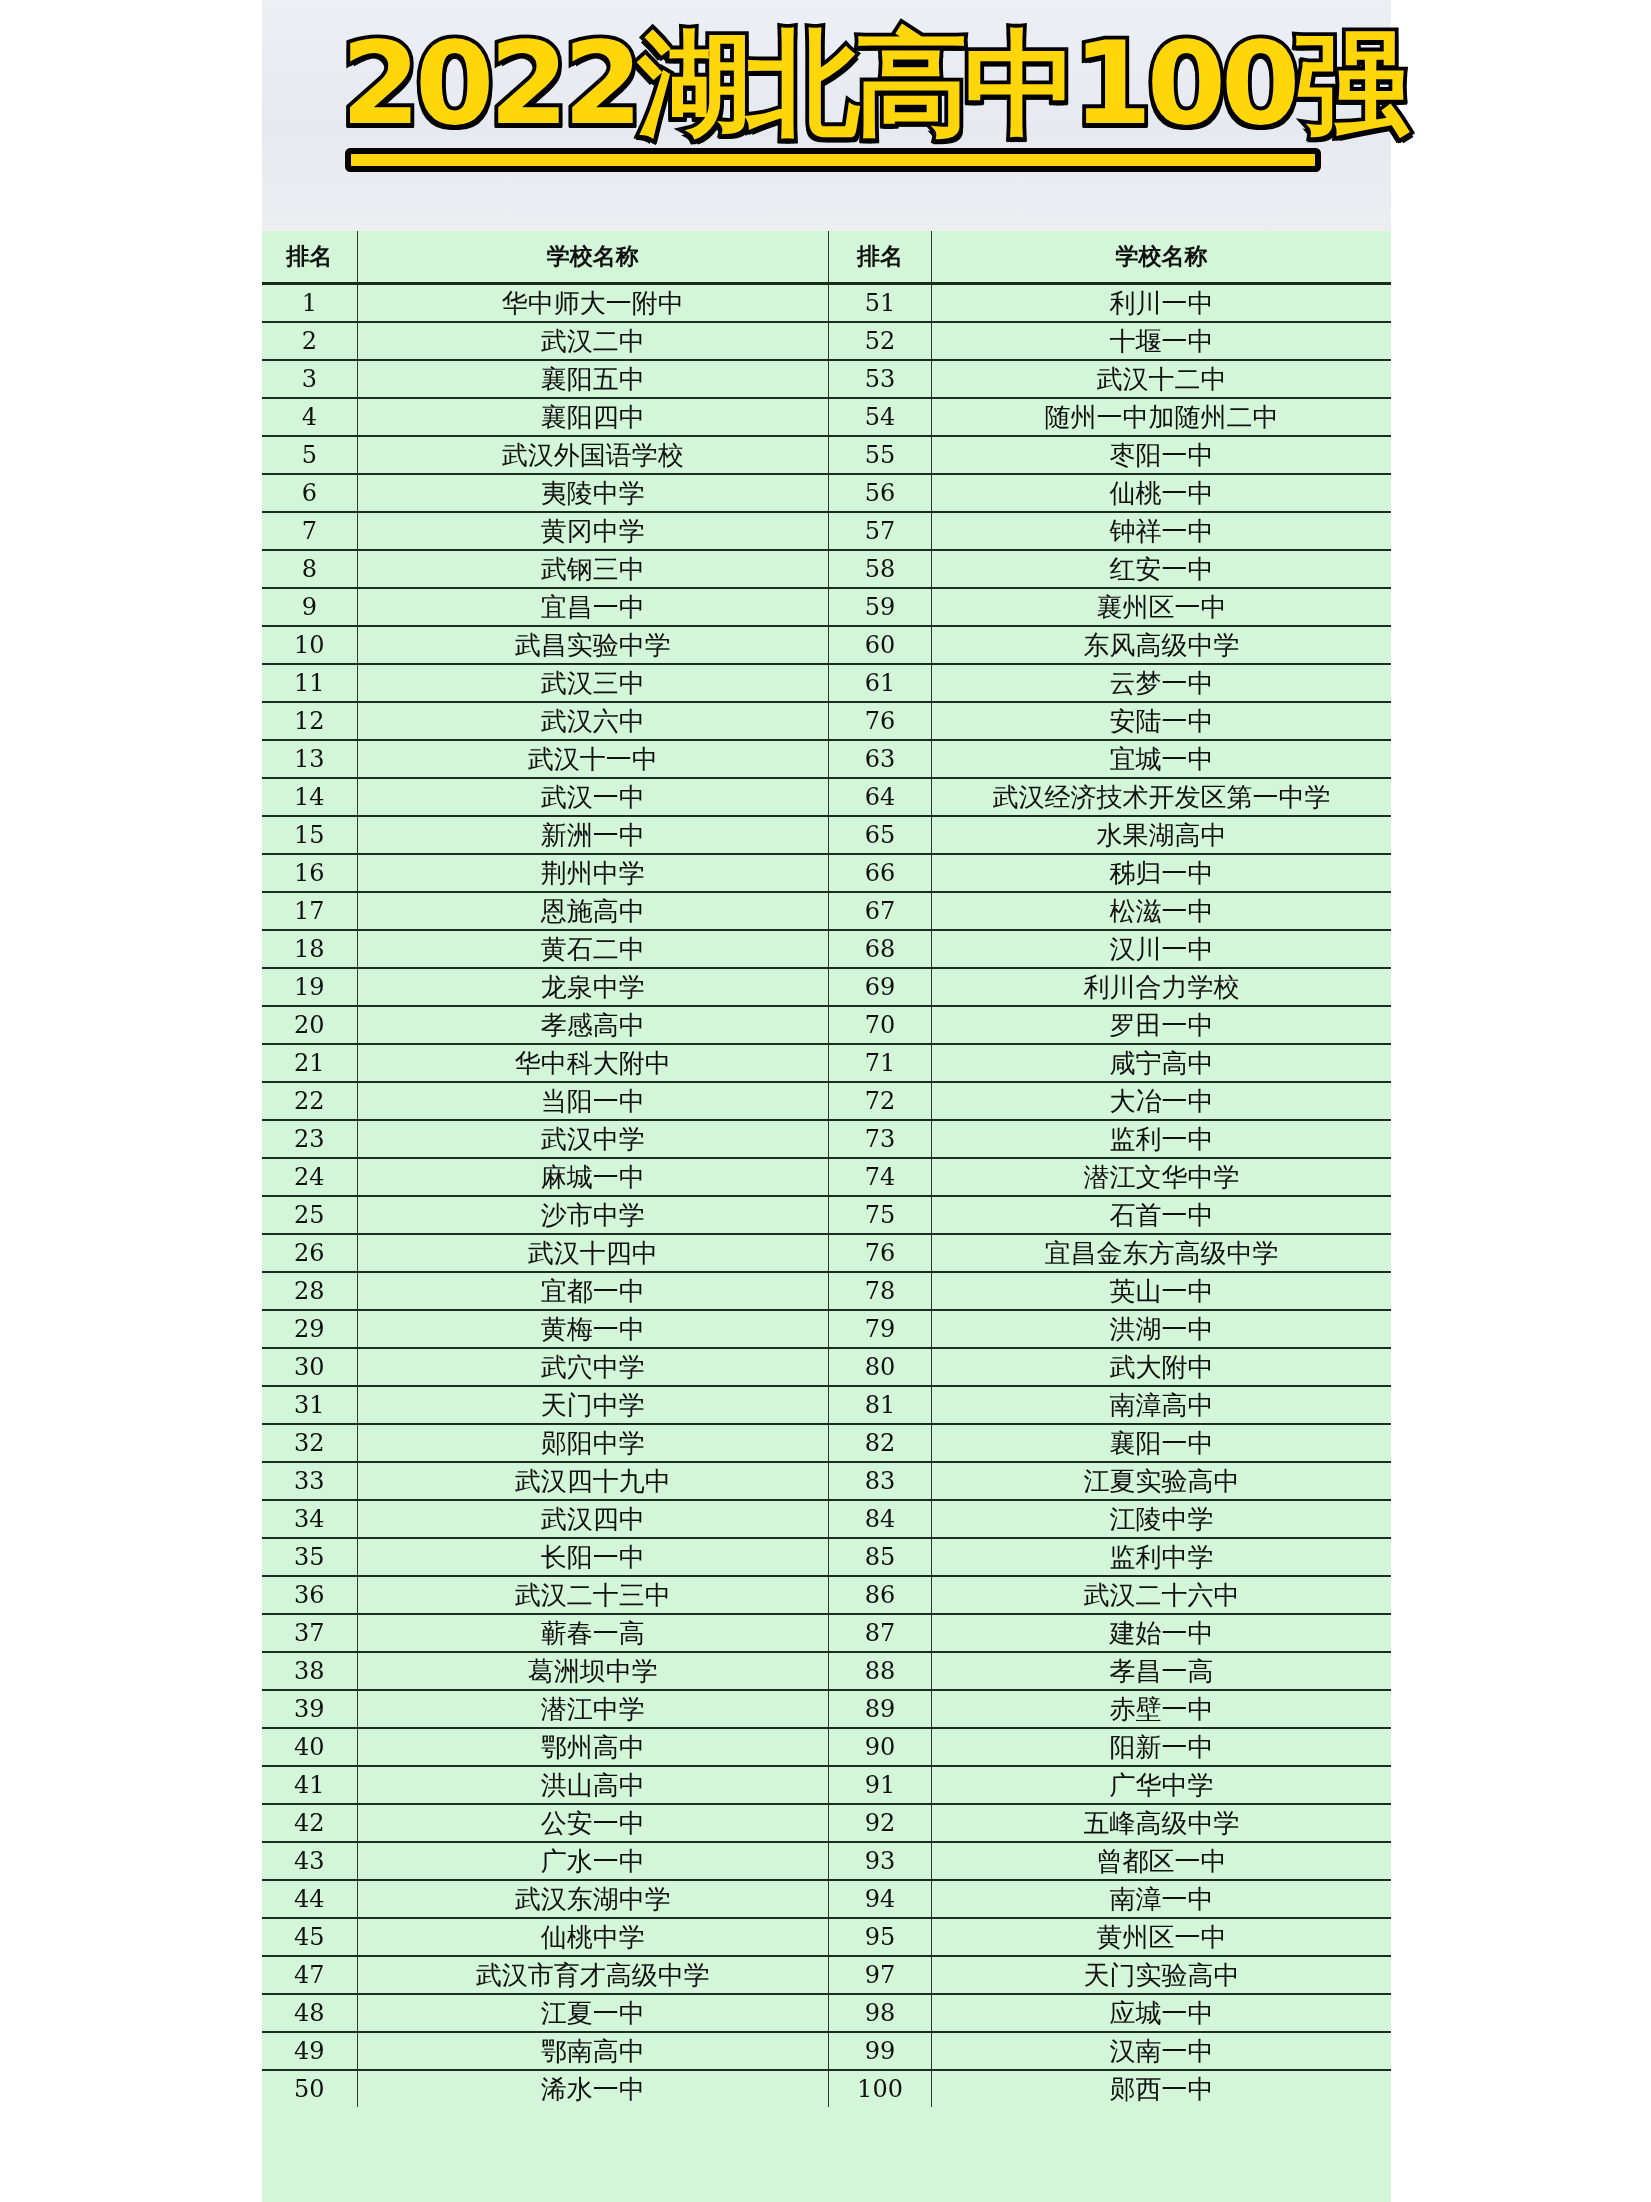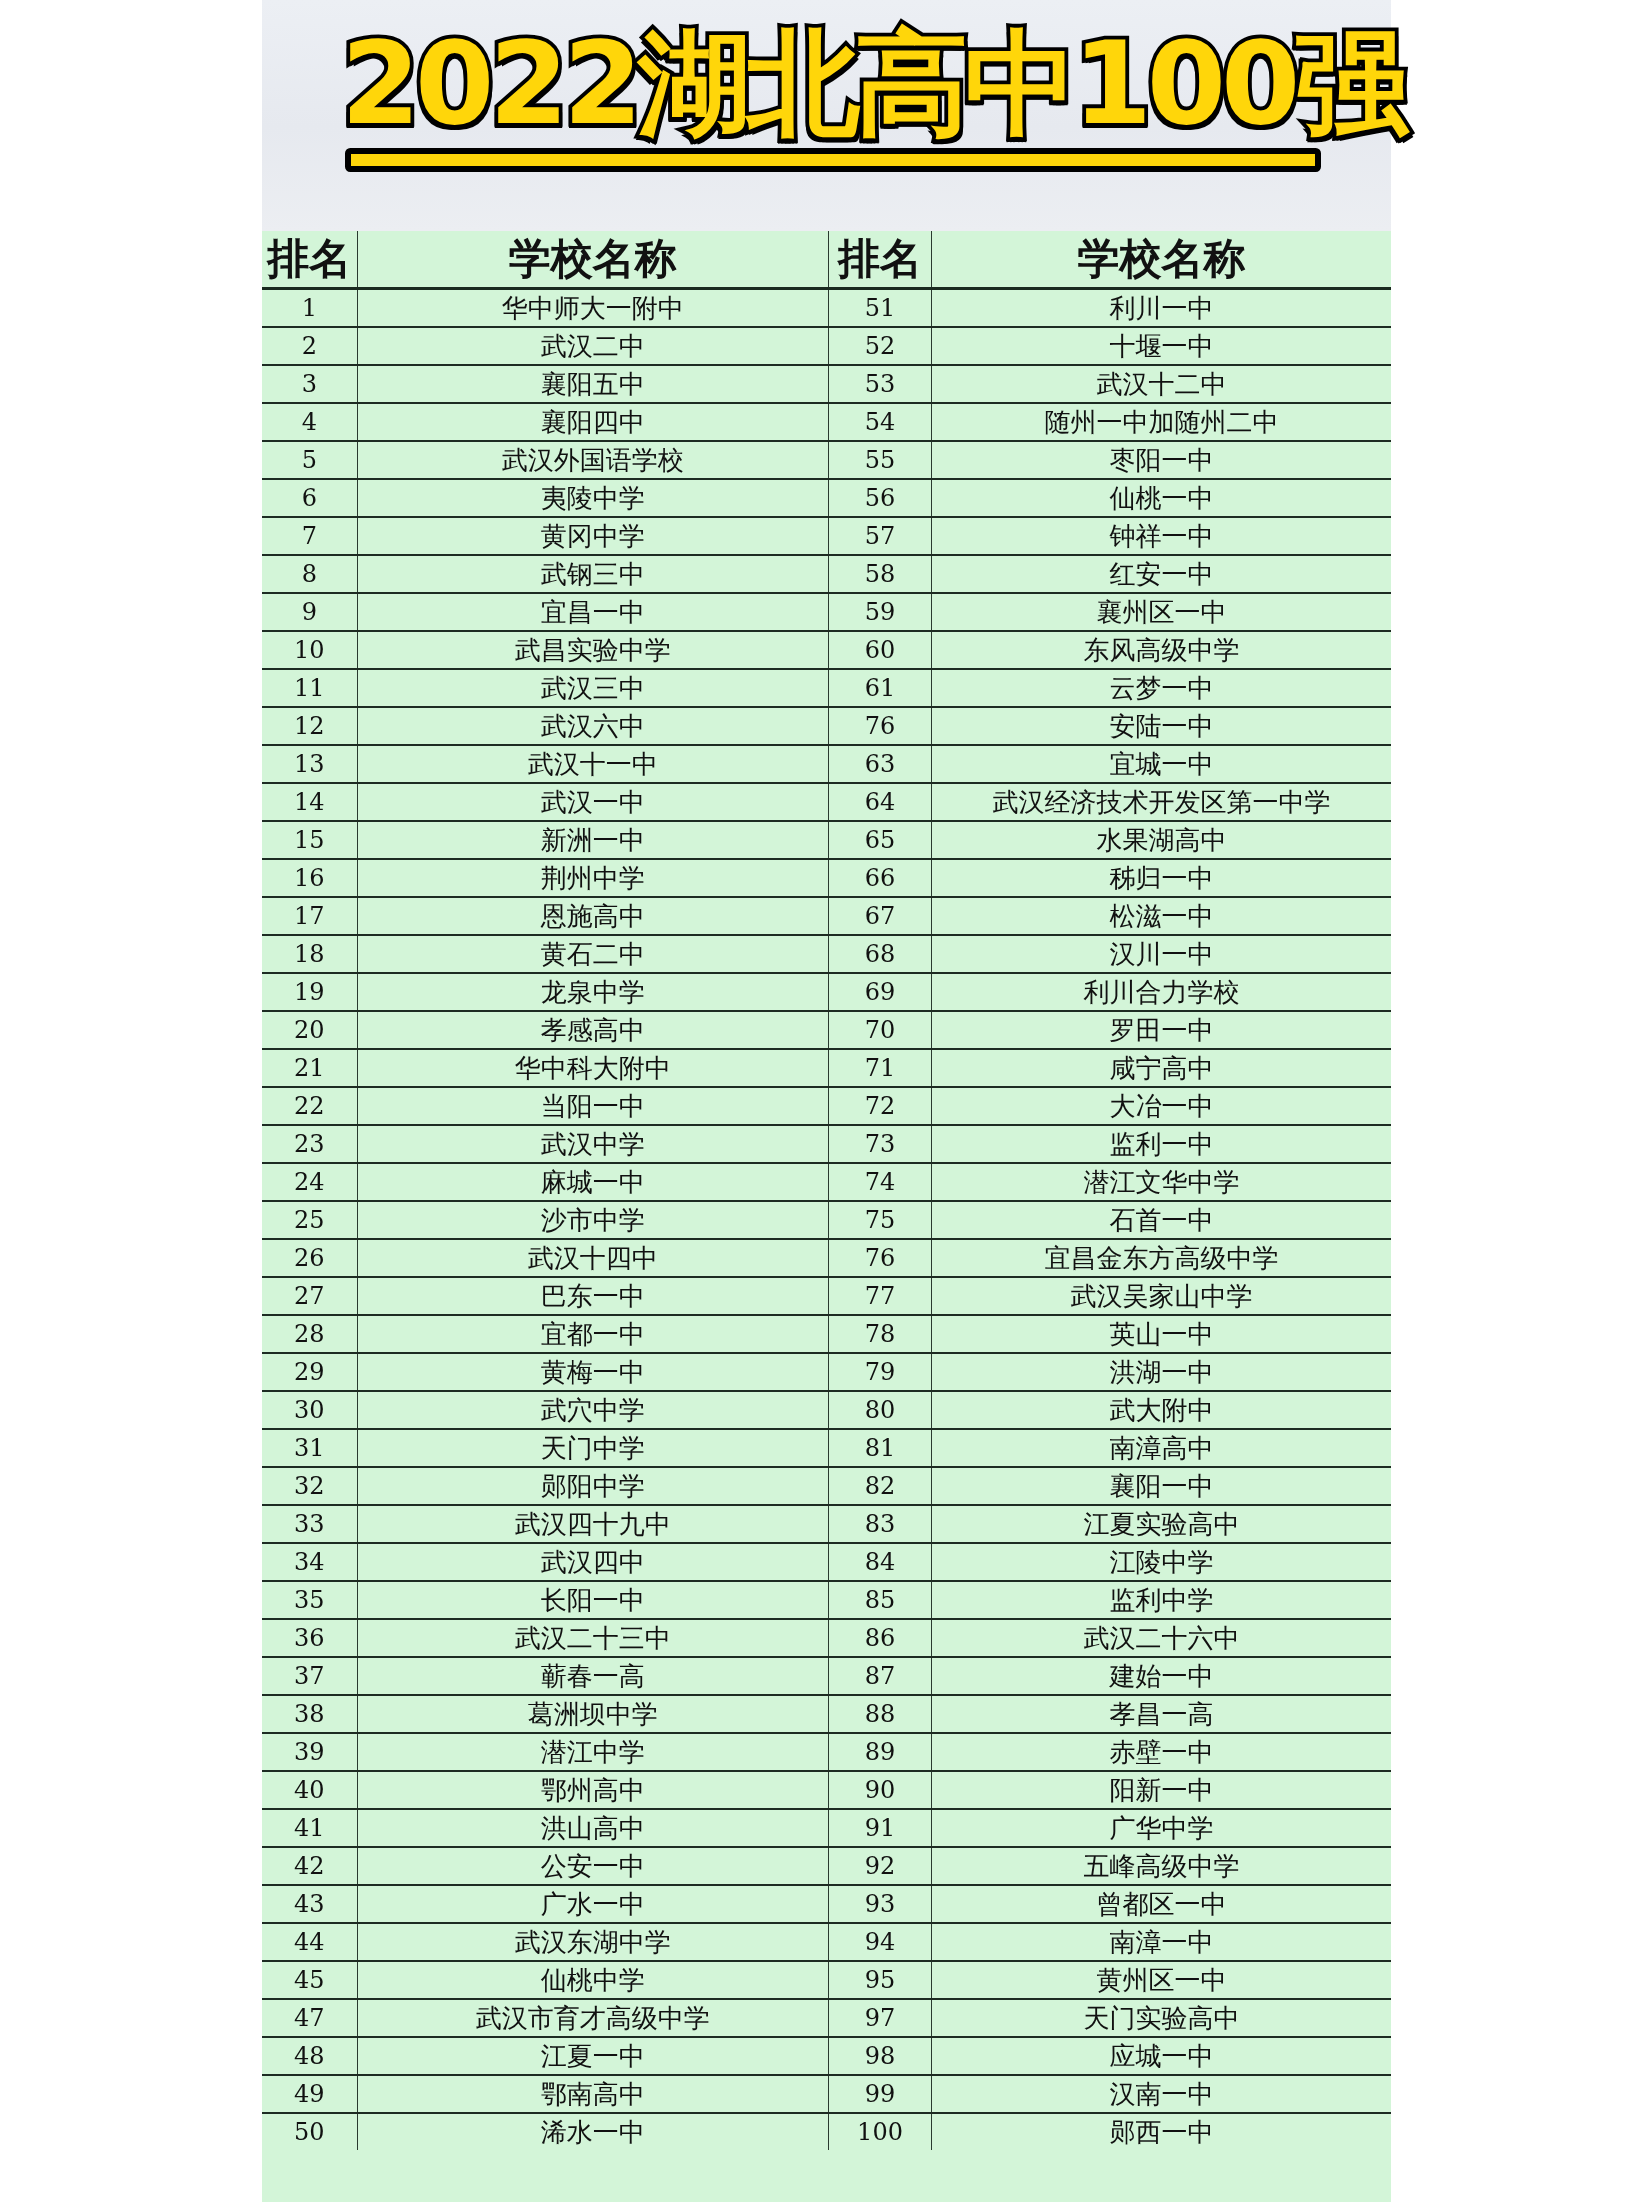--- a/index.html
+++ b/index.html
@@ -52,21 +52,21 @@
   col.c-rank2 { width: 103px; }
   col.c-name2 { width: 459px; }
   th, td {
     text-align: center; vertical-align: middle;
     padding: 0; overflow: hidden; white-space: nowrap;
   }
   th {
     height: 51px;
     font-family: Liberation Mono, monospace;
     font-weight: bold;
-    font-size: 42px;
+    font-size: 23px;
     border-bottom: 3.4px solid #1a2a1f;
   }
   td {
     height: 36px;
     font-size: 25px;
     border-bottom: 2.6px solid #1d2b22;
   }
   td.rank { font-size: 24px; }
   td.name { font-family: "DejaVu Sans", sans-serif; font-size: 26px; }
   .vline { border-right: 1.7px solid #2a3a30; }
@@ -248,26 +248,20 @@
             <td class="rank vline">75</td>
             <td class="name">石首一中</td>
           </tr>
           <tr>
             <td class="rank vline">26</td>
             <td class="name vline">武汉十四中</td>
             <td class="rank vline">76</td>
             <td class="name">宜昌金东方高级中学</td>
           </tr>
           <tr>
-            <td class="rank vline">27</td>
-            <td class="name vline">巴东一中</td>
-            <td class="rank vline">77</td>
-            <td class="name">武汉吴家山中学</td>
-          </tr>
-          <tr>
             <td class="rank vline">28</td>
             <td class="name vline">宜都一中</td>
             <td class="rank vline">78</td>
             <td class="name">英山一中</td>
           </tr>
           <tr>
             <td class="rank vline">29</td>
             <td class="name vline">黄梅一中</td>
             <td class="rank vline">79</td>
             <td class="name">洪湖一中</td>

